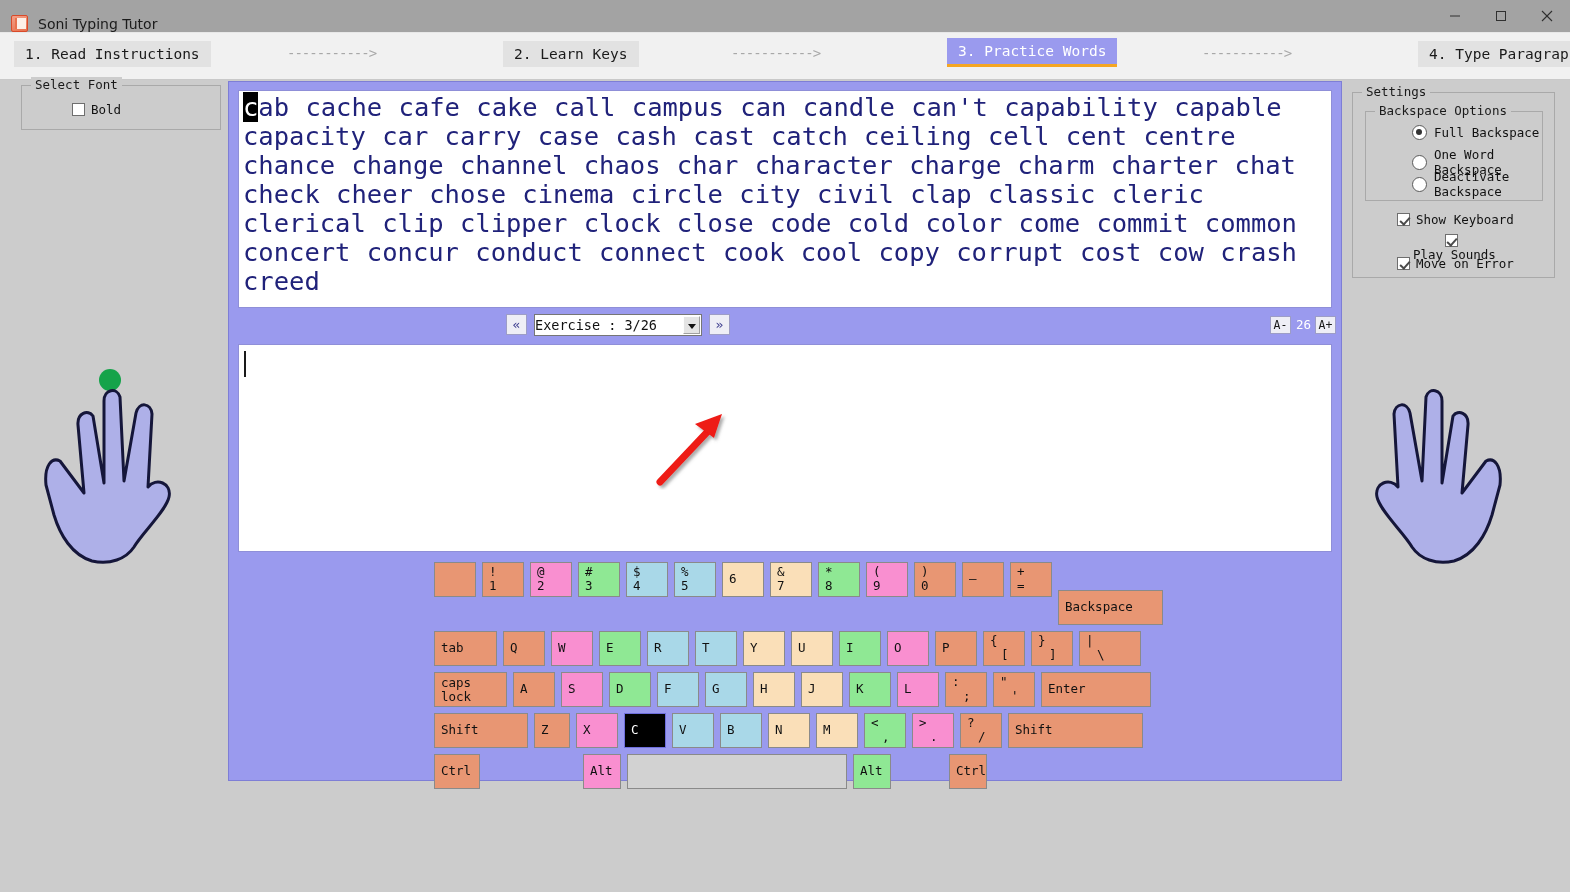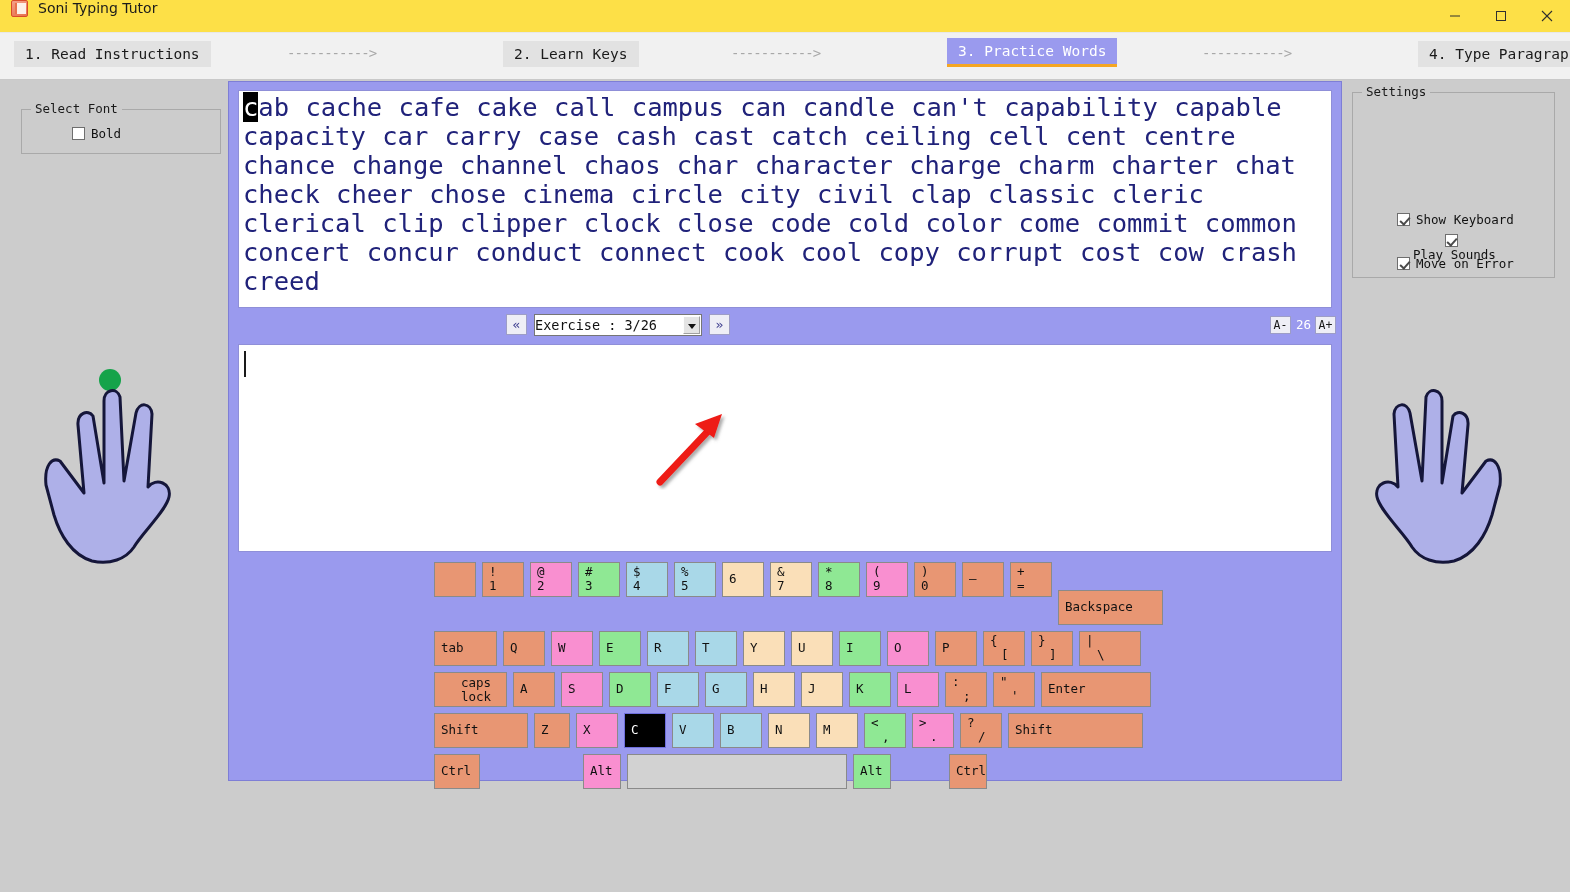--- a/index.html
+++ b/index.html
@@ -11,24 +11,24 @@
     width: 1570px;
     height: 892px;
     font-family: "Liberation Sans", sans-serif;
     overflow: hidden;
     position: relative;
   }
 
   
   #titlebar {
     height: 32px;
-    background: #fde047;
+    background: #a3a3a3;
     border-bottom: 1px solid #e8e8e8;
     display: flex;
-    align-items: flex-start;
+    align-items: flex-end;
     position: relative;
   }
   #app-icon {
     width: 17px; height: 17px;
     margin-left: 11px;
     background: #f3f3f3;
     border: 1px solid #d94a2a;
     border-radius: 2px;
     position: relative;
     box-sizing: border-box;
@@ -125,21 +125,21 @@
     top: -9px;
     left: 9px;
     background: #cccccc;
     padding: 0 4px;
     font-family: "DejaVu Sans Mono", monospace;
     font-size: 12.5px;
     color: #1a1a1a;
     white-space: nowrap;
   }
   #select-font-box {
-    left: 21px; top: 29px;
+    left: 21px; top: 5px;
     width: 200px; height: 45px;
   }
   .chk-row {
     display: flex;
     align-items: center;
     font-family: "DejaVu Sans Mono", monospace;
     font-size: 12.5px;
     color: #111;
     padding-left: 36px;
   }
@@ -328,21 +328,21 @@
     left: 6px; top: 9px;
     line-height: 14px;
     white-space: pre;
   }
   .key.dual .lbl-top {
     position: absolute; left: 6px; top: 2px; line-height: 13px;
   }
   .key.dual .lbl-bot {
     position: absolute; left: 6px; top: 16px; line-height: 13px;
   }
-  .key.two-line .lbl { top: 3px; line-height: 14px; margin-left: 20px; }
+  .key.two-line .lbl { top: 3px; line-height: 14px; }
   .key.active-key {
     background: #000000 !important;
     color: #ffffff;
     border-color: #6e6edc;
   }
   .key.active-key .lbl { color: #ffffff; }
 
   
   #settings-panel {
     position: absolute;
@@ -660,20 +660,35 @@
                  C118 112 134 118 131 132 C128 146 104 168 96 182
                  C88 194 72 200 54 196 C34 190 22 170 16 150 Z" fill="#aeb0e8" stroke="#15163a" stroke-width="3" stroke-linejoin="round"></path>
       </g>
     </svg>
   </div>
 
   <div id="settings-panel">
     <div class="groupbox" id="settings-box">
       <div class="gb-title">Settings</div>
 
+      <div class="groupbox" id="backspace-box">
+        <div class="gb-title" style="background:#cccccc;">Backspace Options</div>
+        <div class="chk-row" style="position:absolute; left:10px; top:13px;">
+          <span class="radio sel"></span>
+          <span>Full Backspace</span>
+        </div>
+        <div class="chk-row" style="position:absolute; left:10px; top:35px;">
+          <span class="radio"></span>
+          <span>One Word Backspace</span>
+        </div>
+        <div class="chk-row" style="position:absolute; left:10px; top:57px;">
+          <span class="radio"></span>
+          <span>Deactivate Backspace</span>
+        </div>
+      </div>
 
       <div class="chk-row" style="position:absolute; left:8px; top:119px;">
         <span class="chkbox checked"></span>
         <span>Show Keyboard</span>
       </div>
       <div class="chk-row" style="position:absolute; left:24px; top:141px;flex-direction:column;">
         <span class="chkbox checked"></span>
         <span>Play Sounds</span>
       </div>
       <div class="chk-row" style="position:absolute; left:8px; top:163px;">

